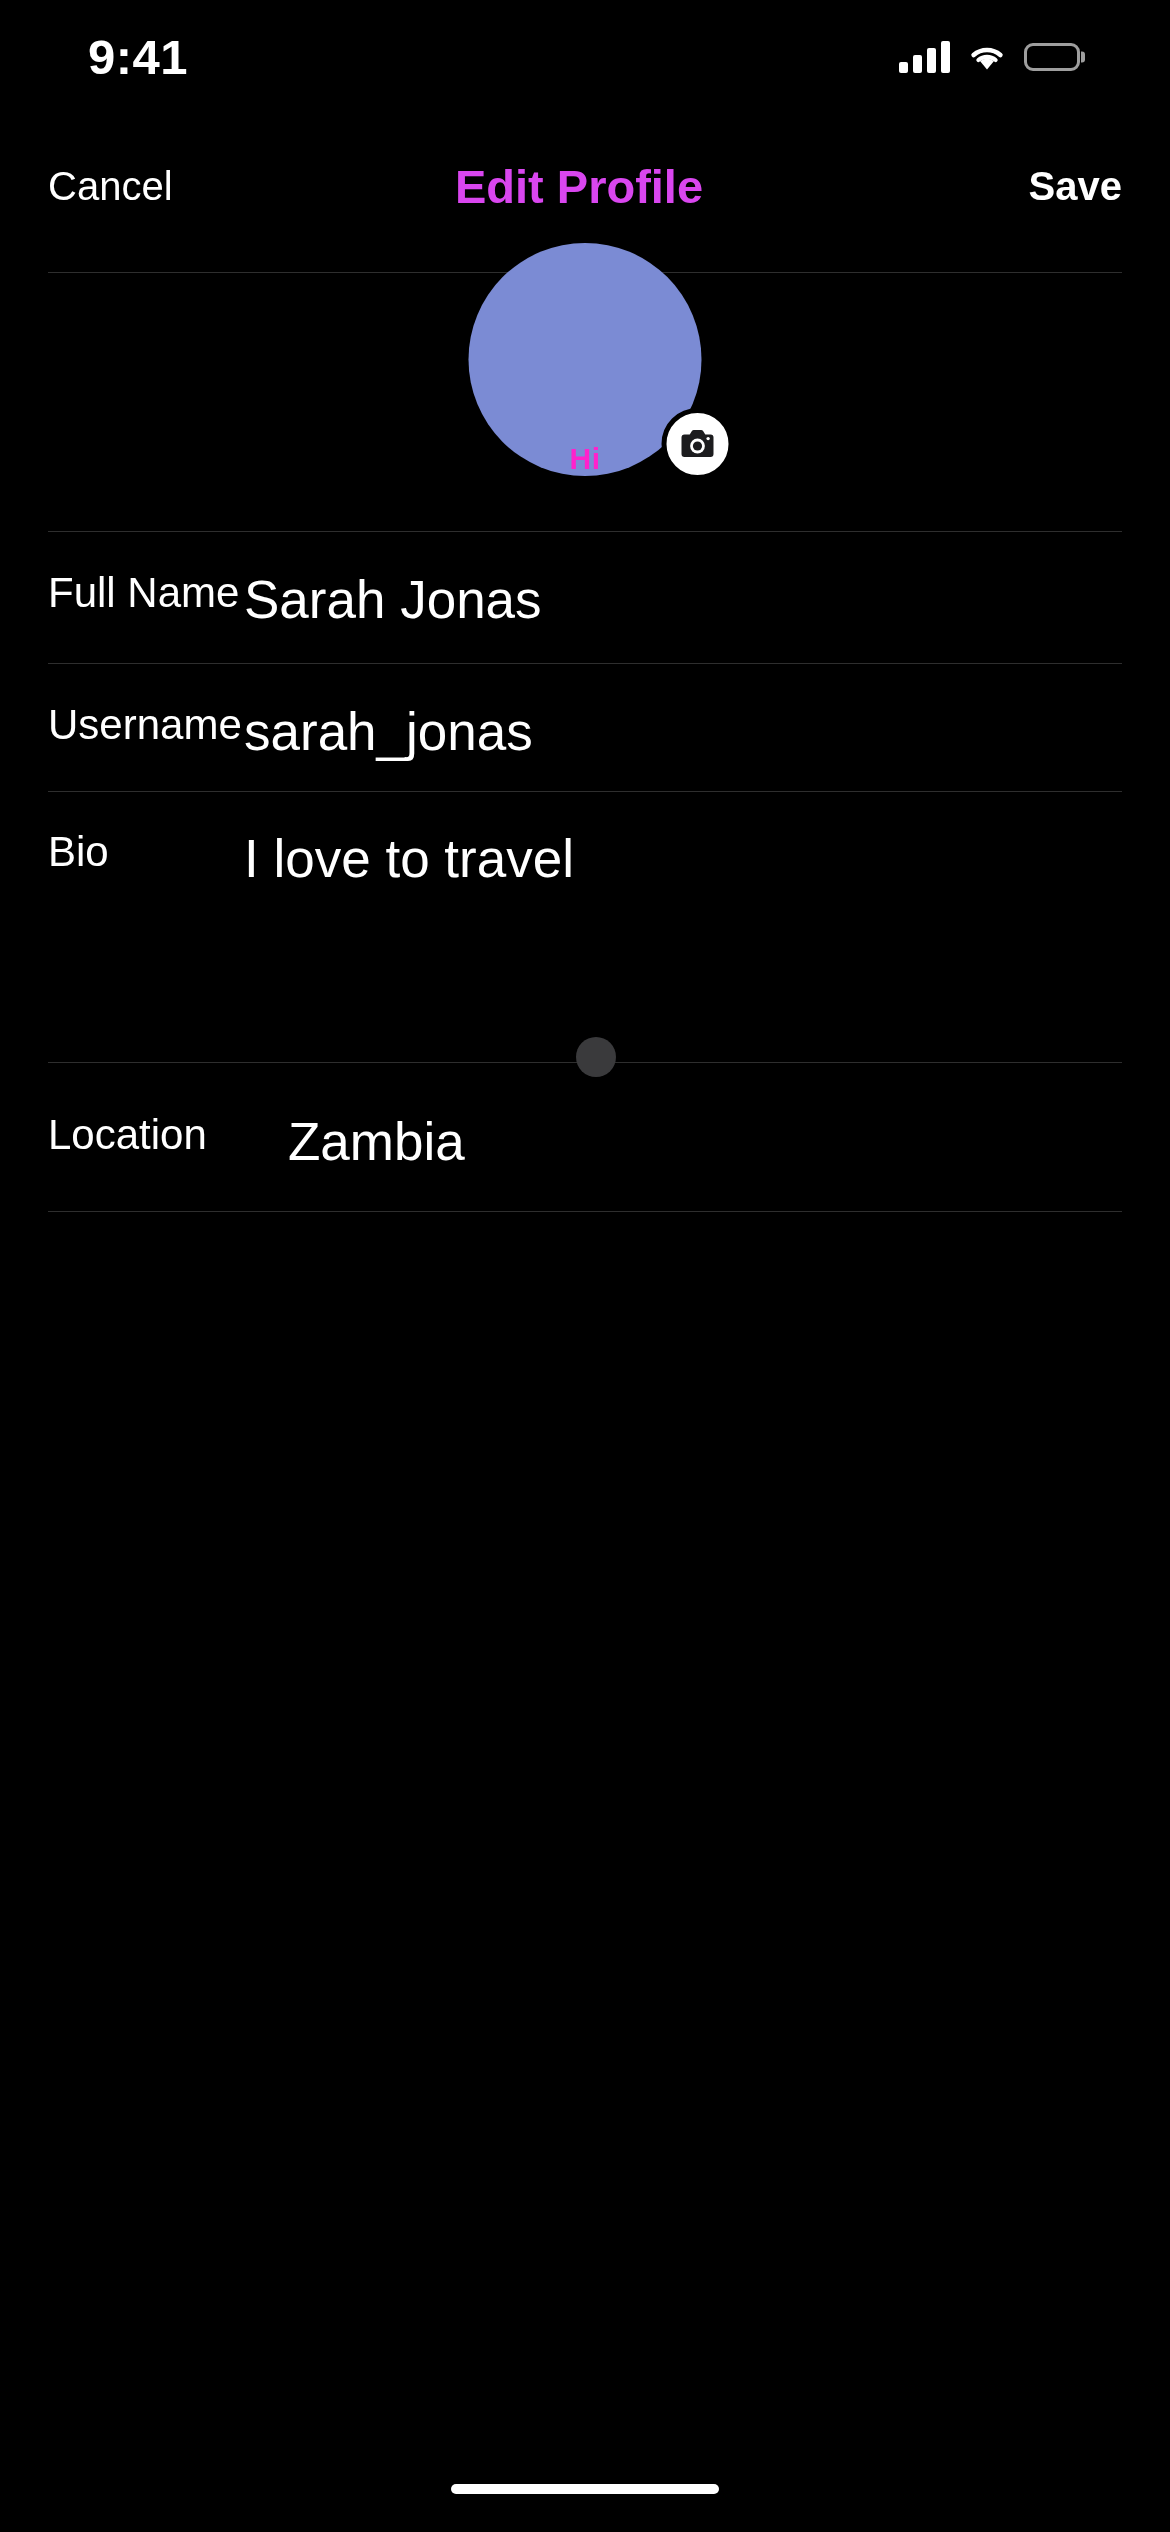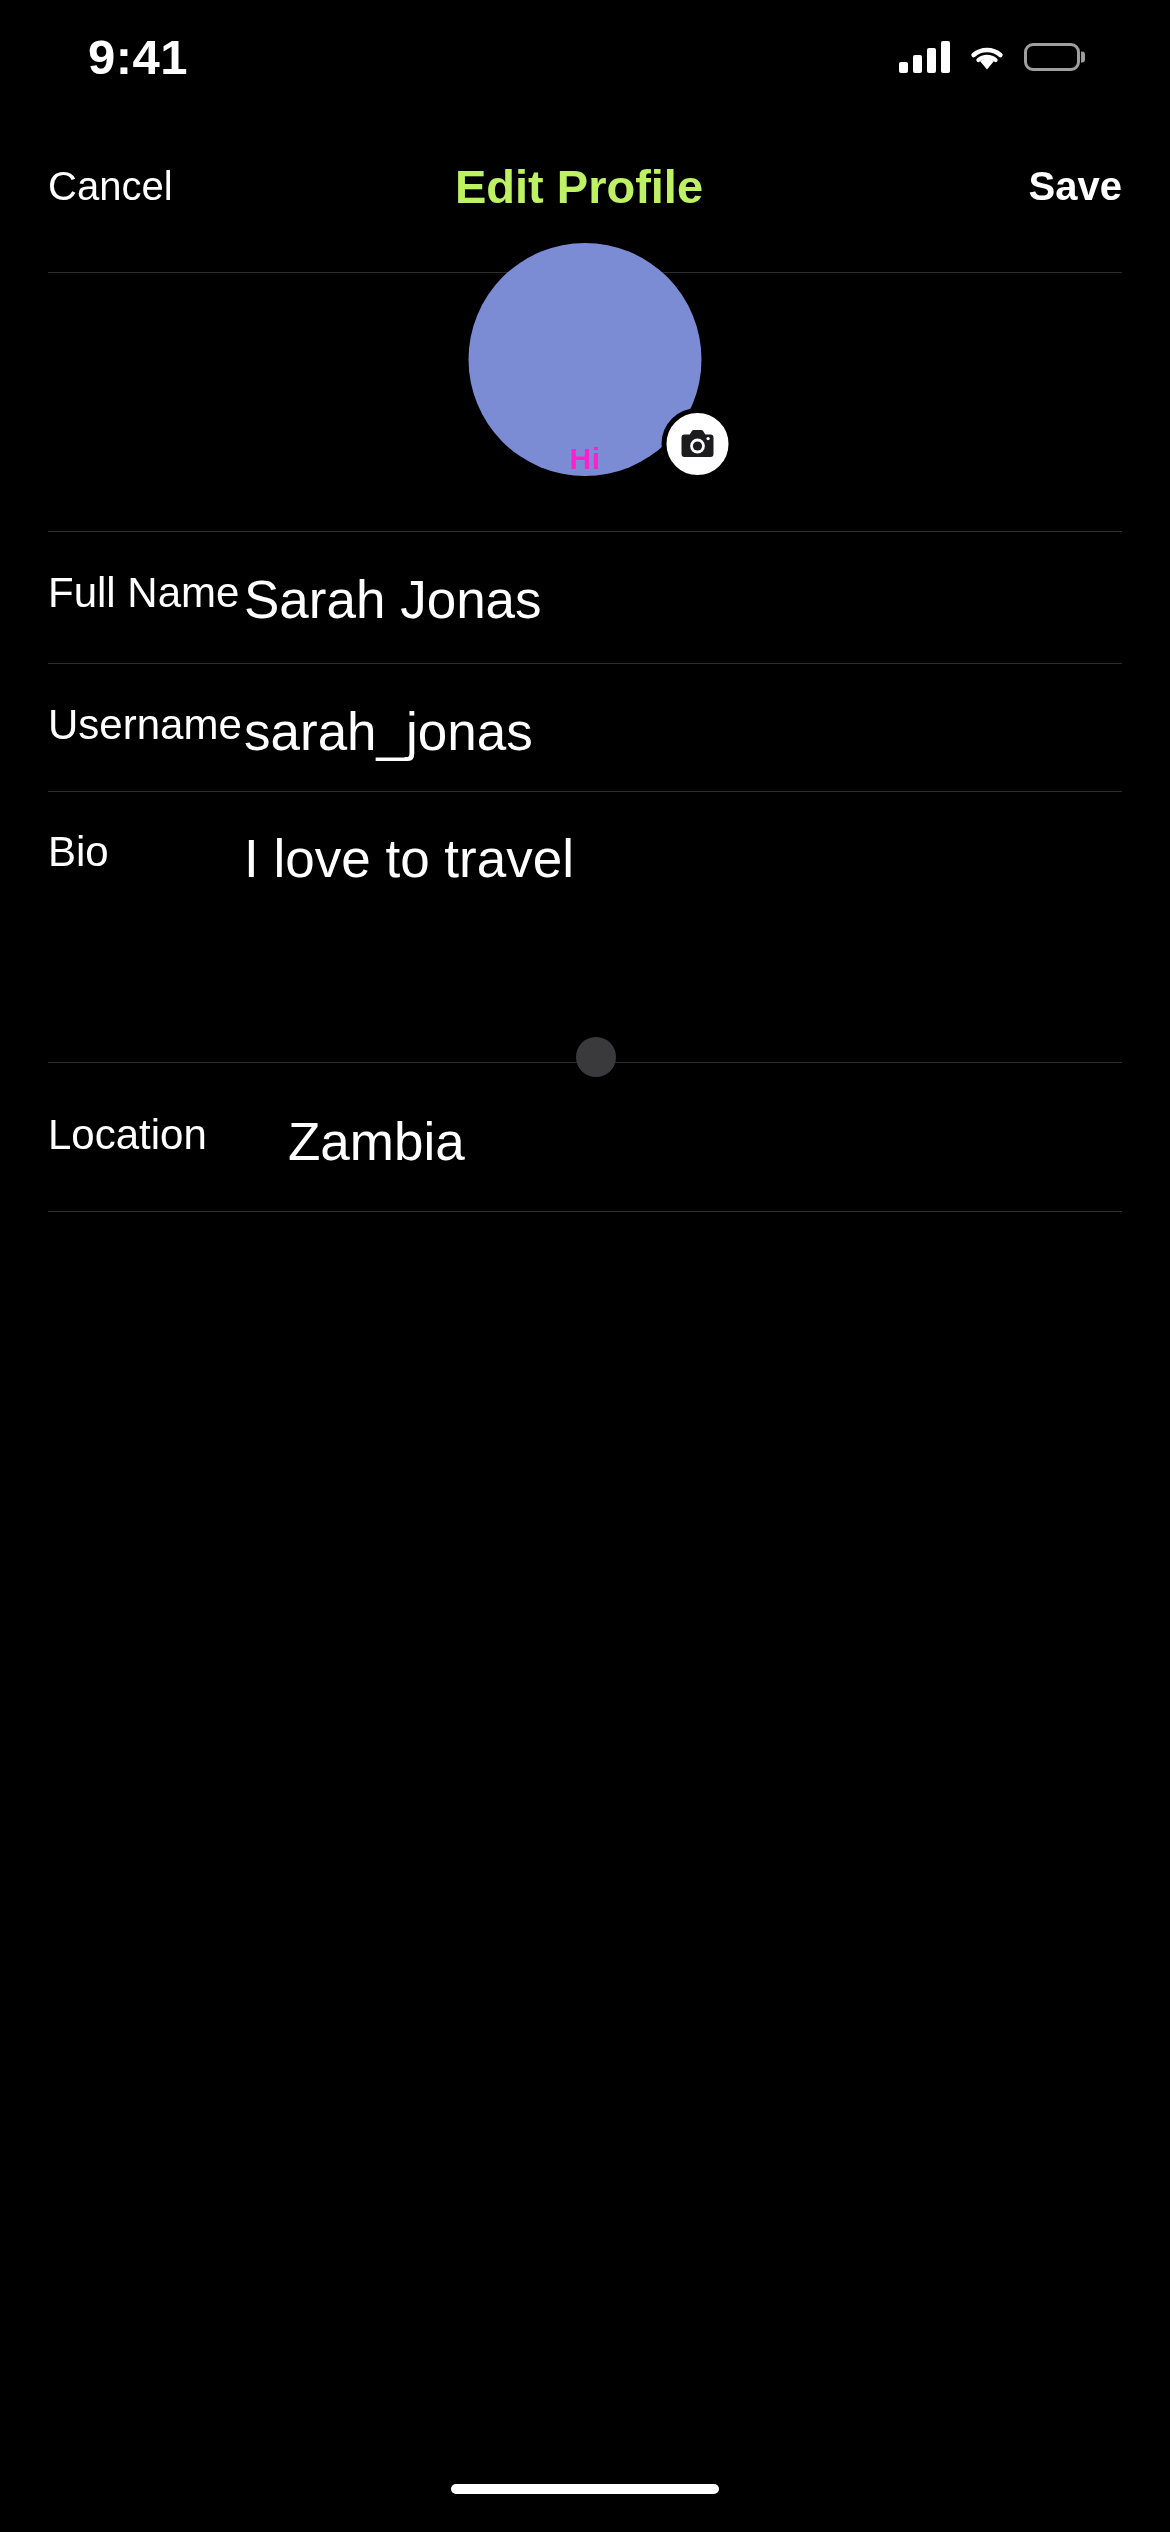--- a/index.html
+++ b/index.html
@@ -46,21 +46,21 @@
   .nav-bar {
     position:absolute; left:0; top:100px; width:1170px; height:172px;
     display:flex; align-items:center; justify-content:space-between;
     padding:0 48px;
   }
   .nav-btn { color:#fff; font-size:40px; background:none; border:none; font-family:inherit; }
   .nav-btn.cancel { font-weight:400; }
   .nav-btn.save { font-weight:700; }
   .nav-title {
     position:absolute; left:0; right:12px; text-align:center;
-    color:#bef264; font-size:47px; font-weight:700; pointer-events:none;
+    color:#d946ef; font-size:47px; font-weight:700; pointer-events:none;
   }
 
   .hairline {
     position:absolute; left:48px; width:1074px; height:1px;
     background:rgba(255,255,255,0.18);
   }
 
   
   .avatar-section {
     position:absolute; left:0; top:273px; width:1170px; height:259px;

